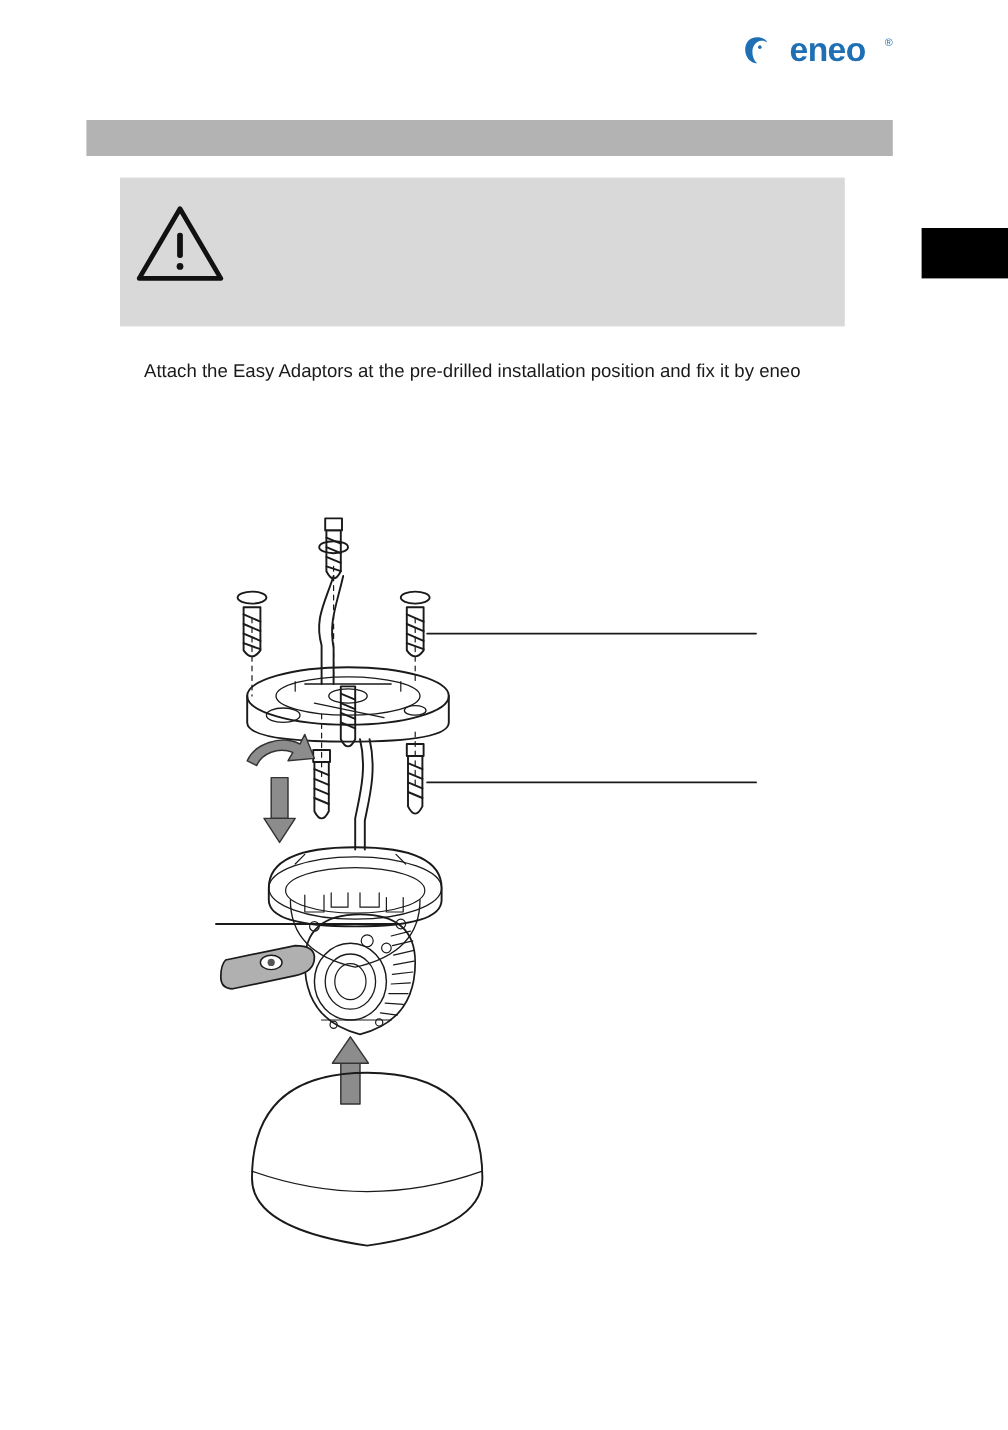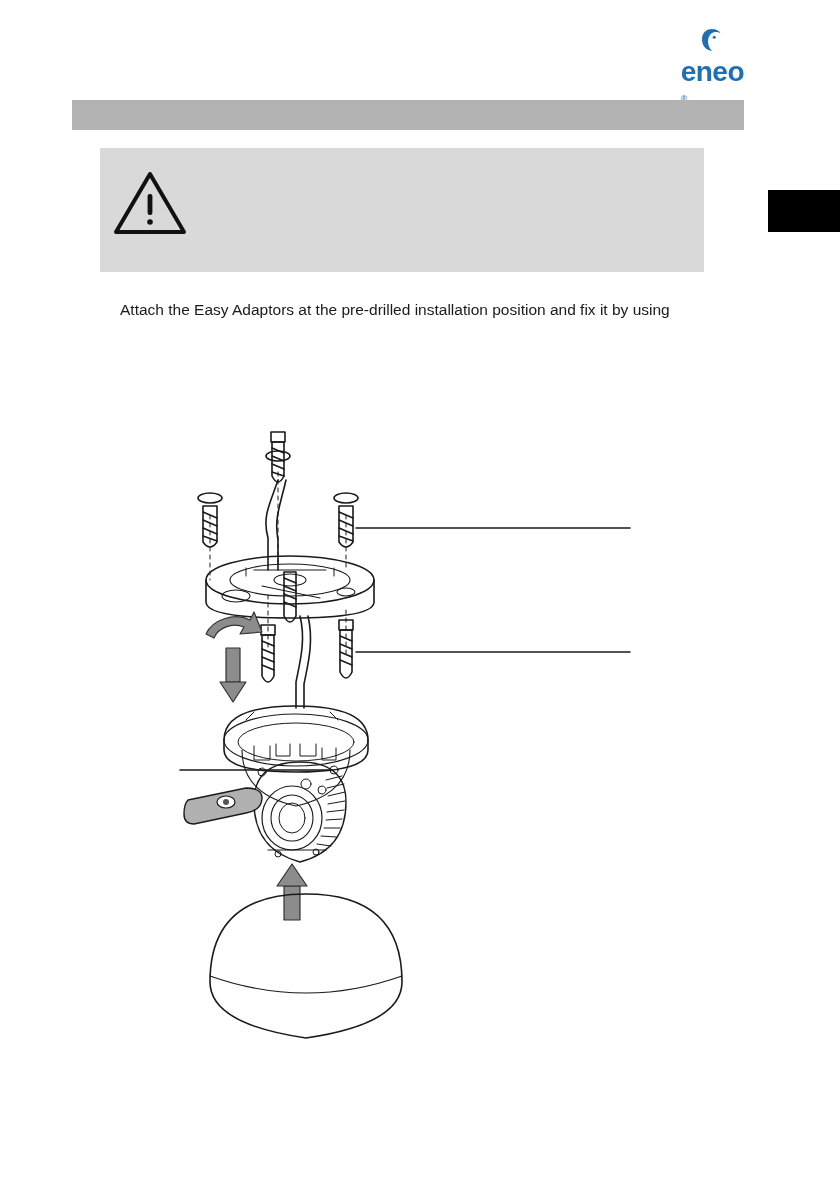--- a/index.html
+++ b/index.html
@@ -15,22 +15,21 @@
     overflow: hidden;
   }
 
   
   .logo {
     position: absolute;
     top: 28px;
     right: 96px;
     display: flex;
     align-items: center;
-    gap: 6px;
-    flex-direction: column;
+    gap: 16px;
   }
   .logo-mark {
     width: 22px;
     height: 24px;
     position: relative;
   }
   .logo-text {
     font-size: 28px;
     font-weight: 700;
     color: #1f6fb4;
@@ -147,21 +146,21 @@
   <span class="warning-icon">
     <svg width="76" height="66" viewBox="0 0 76 66" xmlns="http://www.w3.org/2000/svg">
       <path d="M38 4 L72 62 L4 62 Z" fill="none" stroke="#111111" stroke-width="4" stroke-linejoin="round"></path>
       <rect x="35.6" y="24" width="4.8" height="21" rx="2.2" fill="#111111"></rect>
       <circle cx="38" cy="52" r="2.8" fill="#111111"></circle>
     </svg>
   </span>
   <div class="notice-text"></div>
 </div>
 
-<div class="body-paragraph">Attach the Easy Adaptors at the pre-drilled installation position and fix it by using</div>
+<div class="body-paragraph">Attach the Easy Adaptors at the pre-drilled installation position and fix it by eneo</div>
 
 <div class="figure">
   <svg width="540" height="640" viewBox="0 0 540 640" xmlns="http://www.w3.org/2000/svg">
     <g fill="none" stroke="#1a1a1a" stroke-width="1.6" stroke-linecap="round" stroke-linejoin="round">
 
       <g stroke-dasharray="4 4" stroke-width="1">
         <line x1="60" y1="95" x2="60" y2="160"></line>
         <line x1="128" y1="52" x2="128" y2="145"></line>
         <line x1="196" y1="95" x2="196" y2="150"></line>
         <line x1="118" y1="175" x2="118" y2="230"></line>

